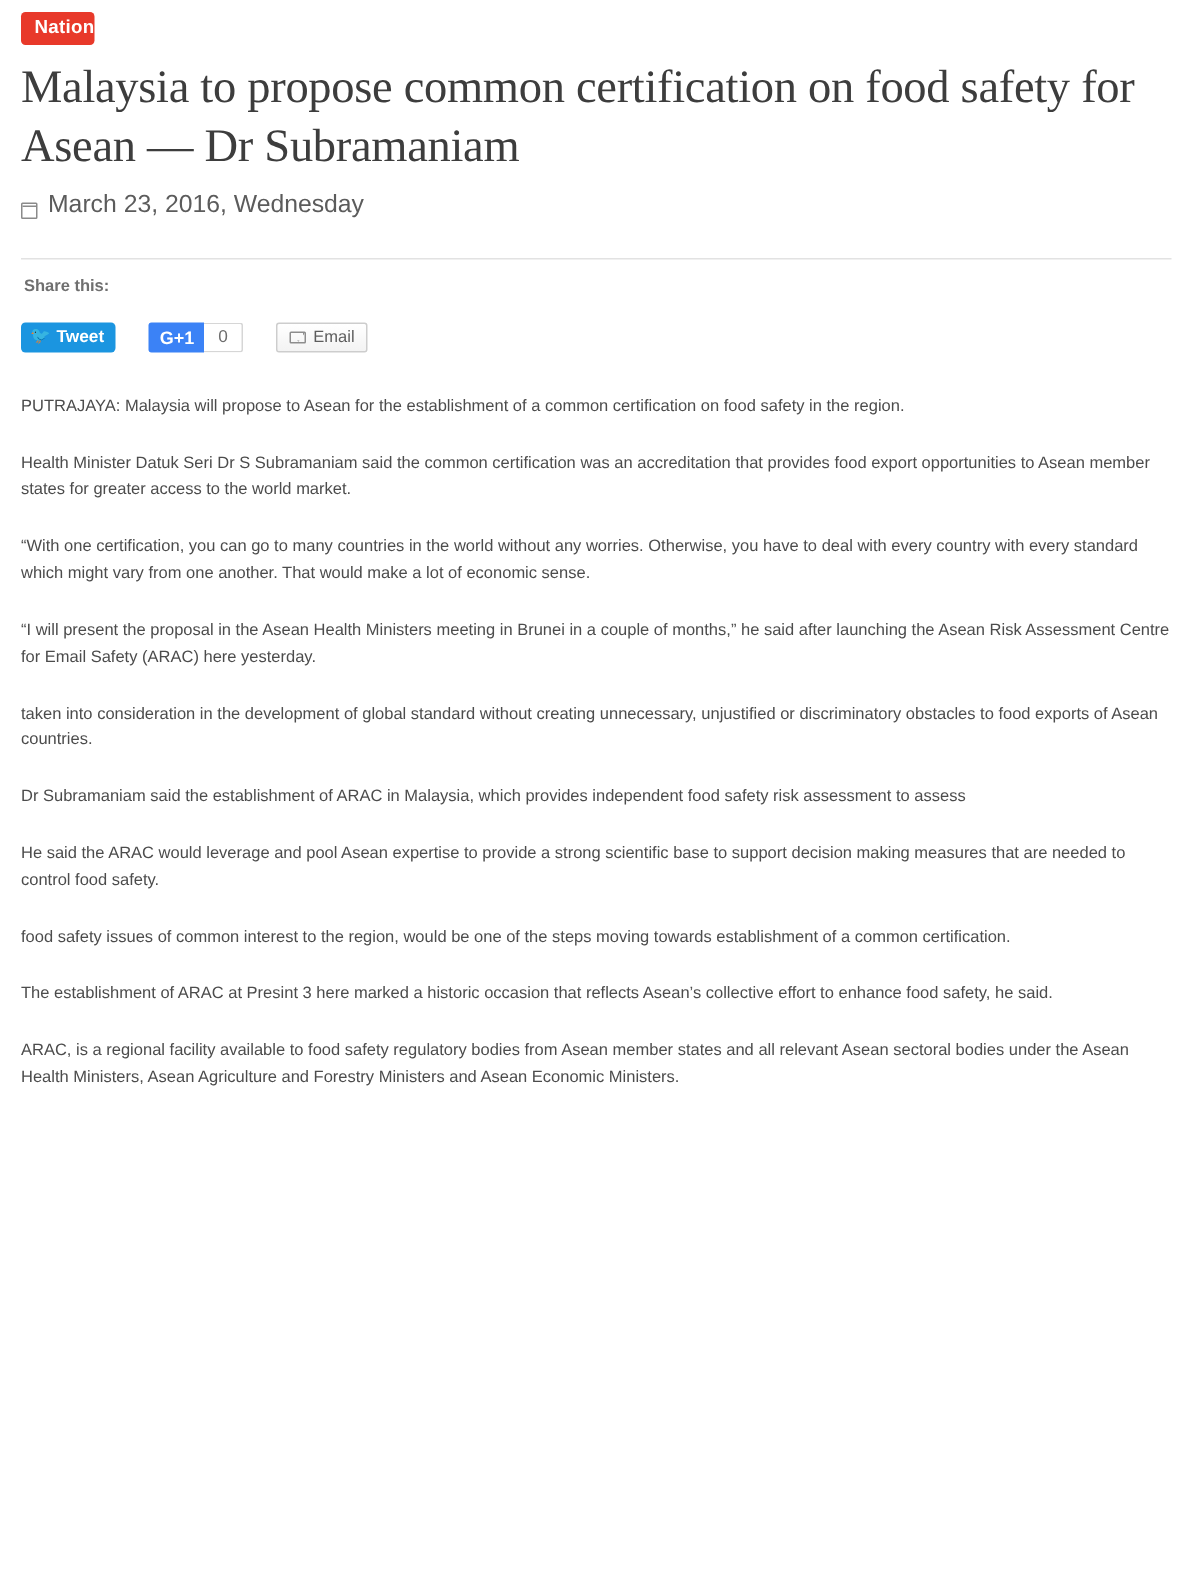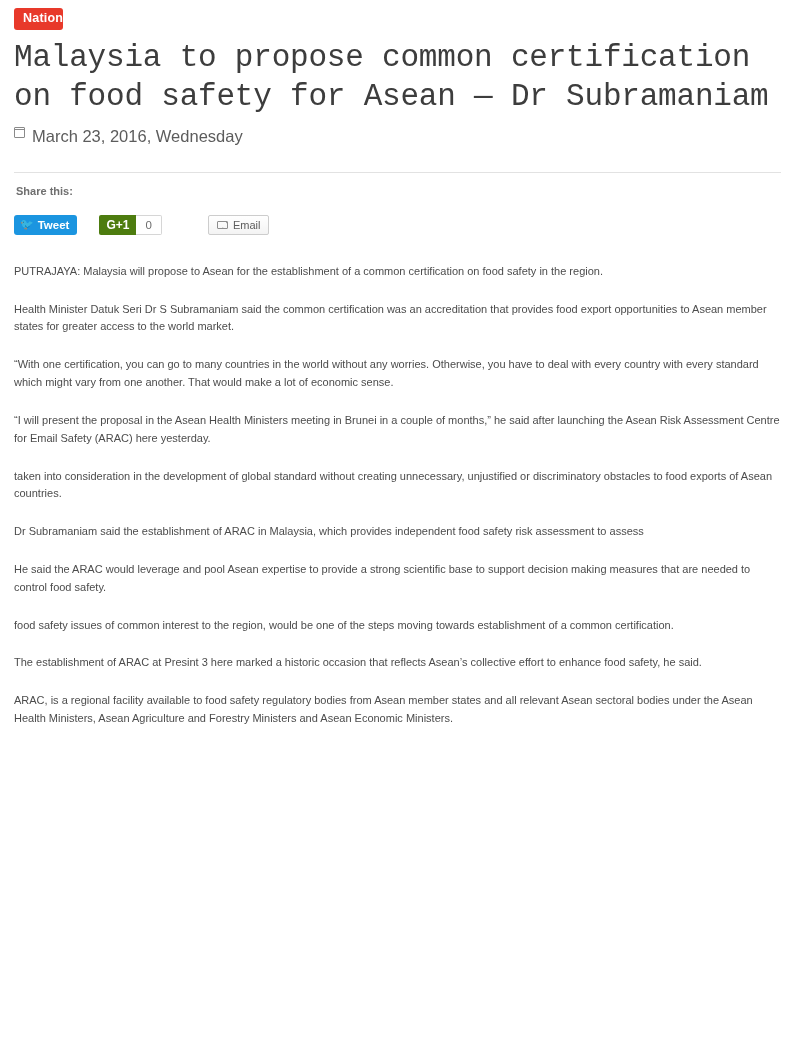--- a/index.html
+++ b/index.html
@@ -26,34 +26,34 @@
     background: #e8392a;
     color: #ffffff;
     font-size: 12.5px;
     font-weight: bold;
     letter-spacing: 0.2px;
     padding: 4px 0 5px 9px;
     border-radius: 3px;
     line-height: 1;
   }
   h1.headline {
-    font-family: Liberation Mono, monospace;
+    font-family: Liberation Serif, serif;
     font-size: 31px;
     line-height: 1.28;
     font-weight: normal;
     color: #3d3d3d;
     margin: 4px 0 10px 0;
     letter-spacing: -0.2px;
   }
   .byline {
     font-size: 16.5px;
     color: #5c5c5c;
     margin: 0 0 26px 0;
     display: flex;
-    align-items: flex-start;
+    align-items: flex-end;
     gap: 7px;
   }
   .cal-icon {
     display: inline-block;
     width: 11px;
     height: 11px;
     position: relative;
     border: 1px solid #8a8a8a;
     border-radius: 1px;
     flex: 0 0 auto;
@@ -102,21 +102,21 @@
     font-size: 11px;
     line-height: 1;
   }
   .gplus-wrap {
     display: inline-flex;
     align-items: stretch;
     margin-left: 22px;
     height: 20px;
   }
   .gplus-btn {
-    background: #4d7c0f;
+    background: #3b82f6;
     color: #fff;
     font-size: 12px;
     font-weight: bold;
     border-radius: 2px 0 0 2px;
     padding: 0 7px;
     display: inline-flex;
     align-items: center;
     cursor: pointer;
   }
   .gplus-count {
@@ -125,21 +125,21 @@
     background: #fff;
     color: #6d6d6d;
     font-size: 11.5px;
     padding: 0 9px;
     display: inline-flex;
     align-items: center;
     border-radius: 0 2px 2px 0;
     cursor: pointer;
   }
   .email-btn {
-    margin-left: 46px;
+    margin-left: 22px;
     border: 1px solid #cdcdcd;
     background: linear-gradient(#ffffff, #f3f3f3);
     color: #5d5d5d;
     font-size: 11px;
     border-radius: 2px;
     padding: 0 8px;
     height: 20px;
     display: inline-flex;
     align-items: center;
     gap: 5px;

